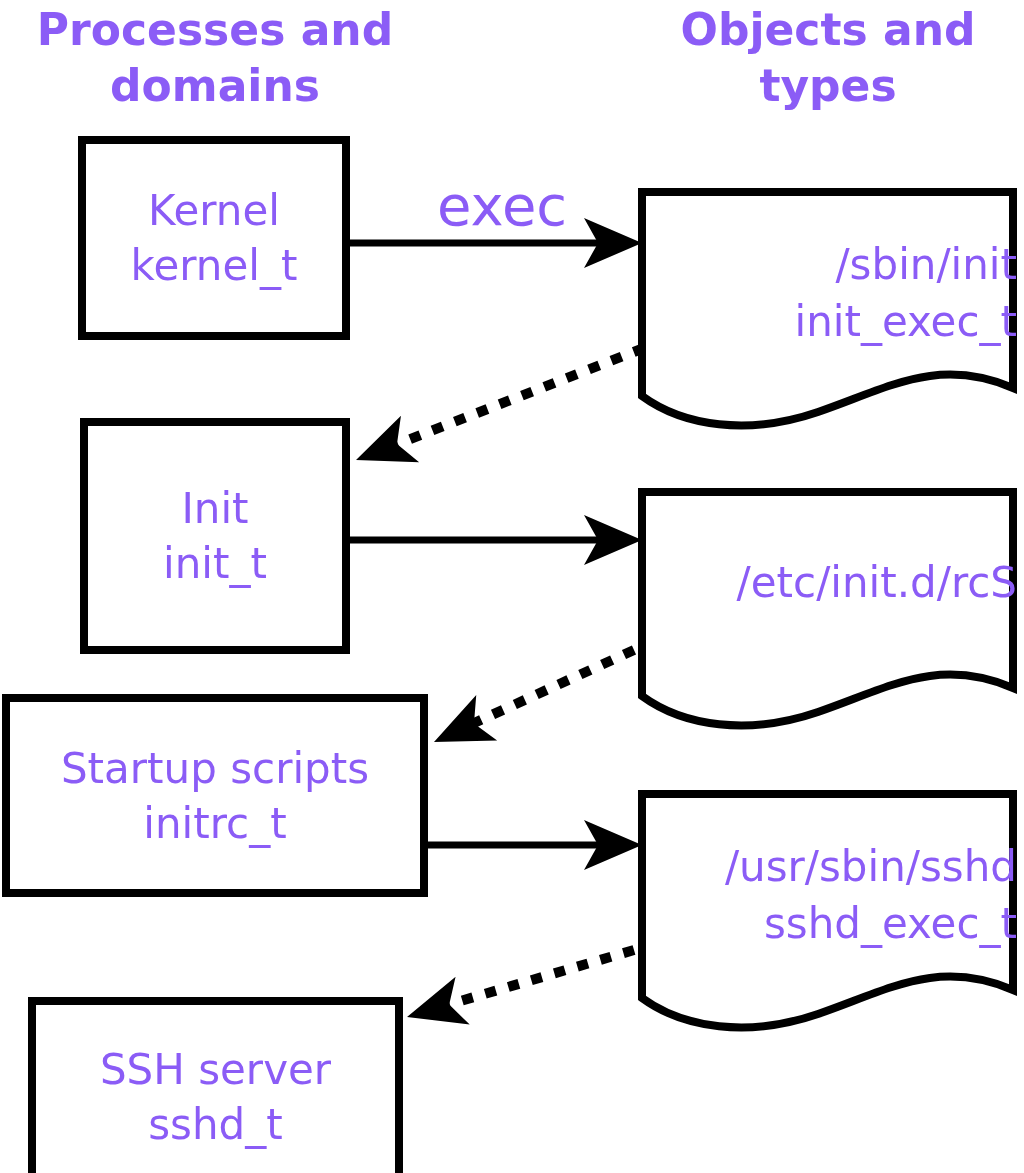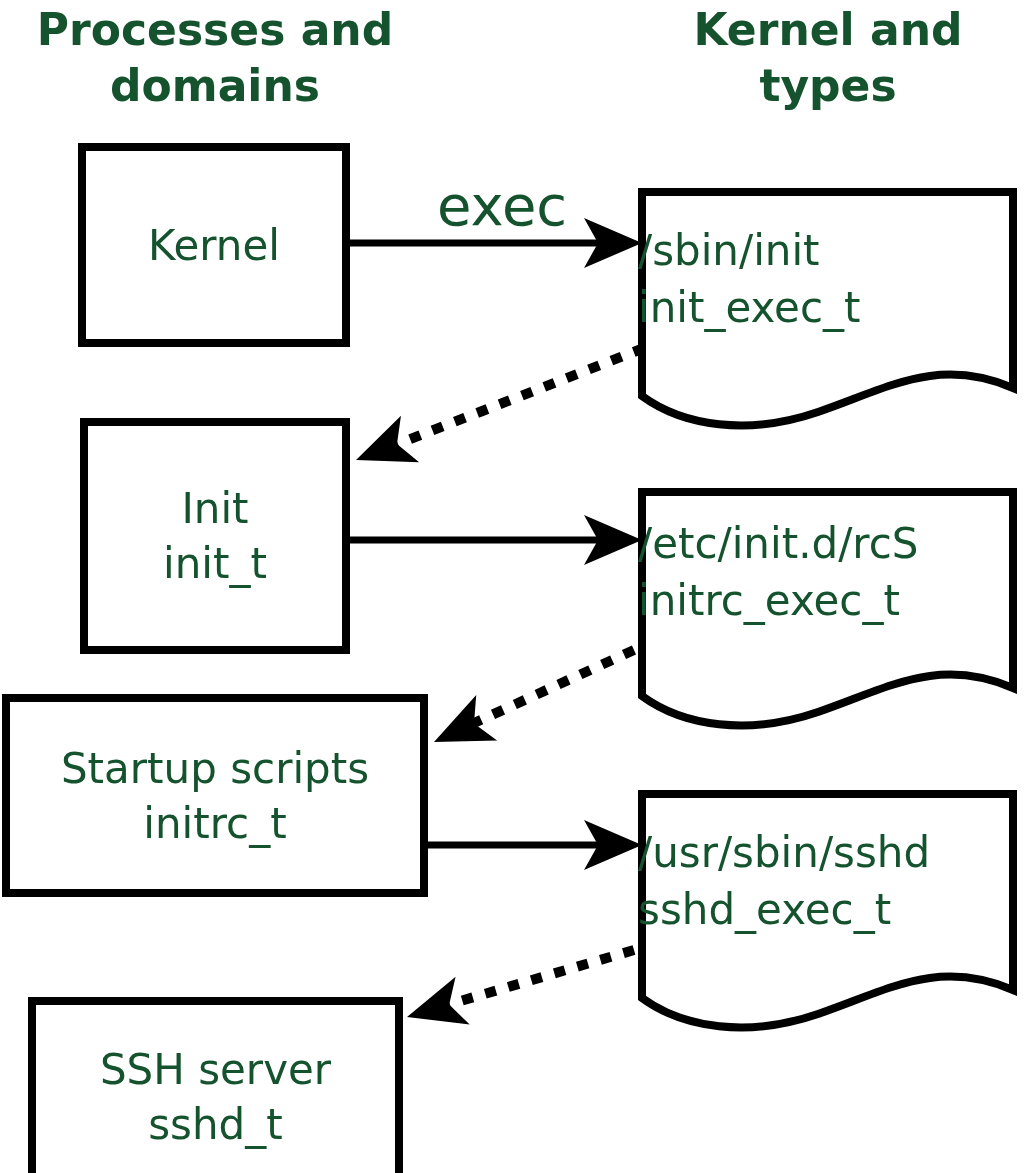--- a/index.html
+++ b/index.html
@@ -1,36 +1,36 @@
 <!DOCTYPE html>
 <html><head>
 <meta charset="utf-8">
 <style>
   html,body { margin:0; padding:0; background:#ffffff; }
   .canvas {
     position:relative; width:1024px; height:1173px;
-    background:#ffffff; color:#14532d;
+    background:#ffffff; color:#8b5cf6;
     font-family:"DejaVu Sans", sans-serif;
     overflow:hidden;
   }
   svg.layer { position:absolute; left:0; top:0; width:1024px; height:1173px; }
   .hdr {
     position:absolute; text-align:center;
     font-weight:bold; font-size:44px; line-height:56px;
     letter-spacing:0;
   }
   .pbox {
     position:absolute; box-sizing:border-box;
     border:8px solid #000000; background:#ffffff;
     display:flex; flex-direction:column; align-items:center; justify-content:center;
     font-size:42px; line-height:55px; text-align:center;
   }
   .doc-text {
     position:absolute; left:638px; width:379px;
-    text-align:left; font-size:42px; line-height:57px;
+    text-align:right; font-size:42px; line-height:57px;margin-top:14px;
   }
   .edge-label {
     position:absolute; font-size:56px; line-height:46px; text-align:center;
   }
   .ln { display:block; }
 </style>
 </head>
 <body>
 
 <div class="canvas">
@@ -68,24 +68,25 @@
       <line x1="634" y1="650" x2="472" y2="724" stroke="#000000" stroke-width="10" stroke-dasharray="11 13"></line>
       <polygon points="0,0 -58,-25 -44,0 -58,25" fill="#000000" transform="translate(434,742) rotate(155.3)"></polygon>
     </g>
     <g>
       <line x1="634" y1="950" x2="447" y2="1005" stroke="#000000" stroke-width="10" stroke-dasharray="11 13"></line>
       <polygon points="0,0 -58,-25 -44,0 -58,25" fill="#000000" transform="translate(407,1017) rotate(163.6)"></polygon>
     </g>
   </svg>
 
   <div class="hdr" style="left:20px; top:2px; width:390px;">Processes and domains</div>
-  <div class="hdr" style="left:633px; top:2px; width:390px;">Kernel and types</div>
+  <div class="hdr" style="left:633px; top:2px; width:390px;">Objects and types</div>
 
-  <div class="pbox" style="left:78px; top:143px; width:272px; height:204px;">
+  <div class="pbox" style="left:78px; top:136px; width:272px; height:204px;">
     <span class="ln">Kernel</span>
+    <span class="ln">kernel_t</span>
   </div>
 
   <div class="pbox" style="left:80px; top:418px; width:270px; height:236px;">
     <span class="ln">Init</span>
     <span class="ln">init_t</span>
   </div>
 
   <div class="pbox" style="left:2px; top:694px; width:426px; height:203px;">
     <span class="ln">Startup scripts</span>
     <span class="ln">initrc_t</span>
@@ -96,23 +97,22 @@
     <span class="ln">sshd_t</span>
   </div>
 
   <div class="edge-label" style="left:437px; top:183px; width:120px;">exec</div>
 
   <div class="doc-text" style="top:222px;">
     <span class="ln">/sbin/init</span>
     <span class="ln">init_exec_t</span>
   </div>
 
-  <div class="doc-text" style="top:515px;">
+  <div class="doc-text" style="top:540px;">
     <span class="ln">/etc/init.d/rcS</span>
-    <span class="ln">initrc_exec_t</span>
   </div>
 
   <div class="doc-text" style="top:824px;">
     <span class="ln">/usr/sbin/sshd</span>
     <span class="ln">sshd_exec_t</span>
   </div>
 
 </div>
 
 </body></html>

